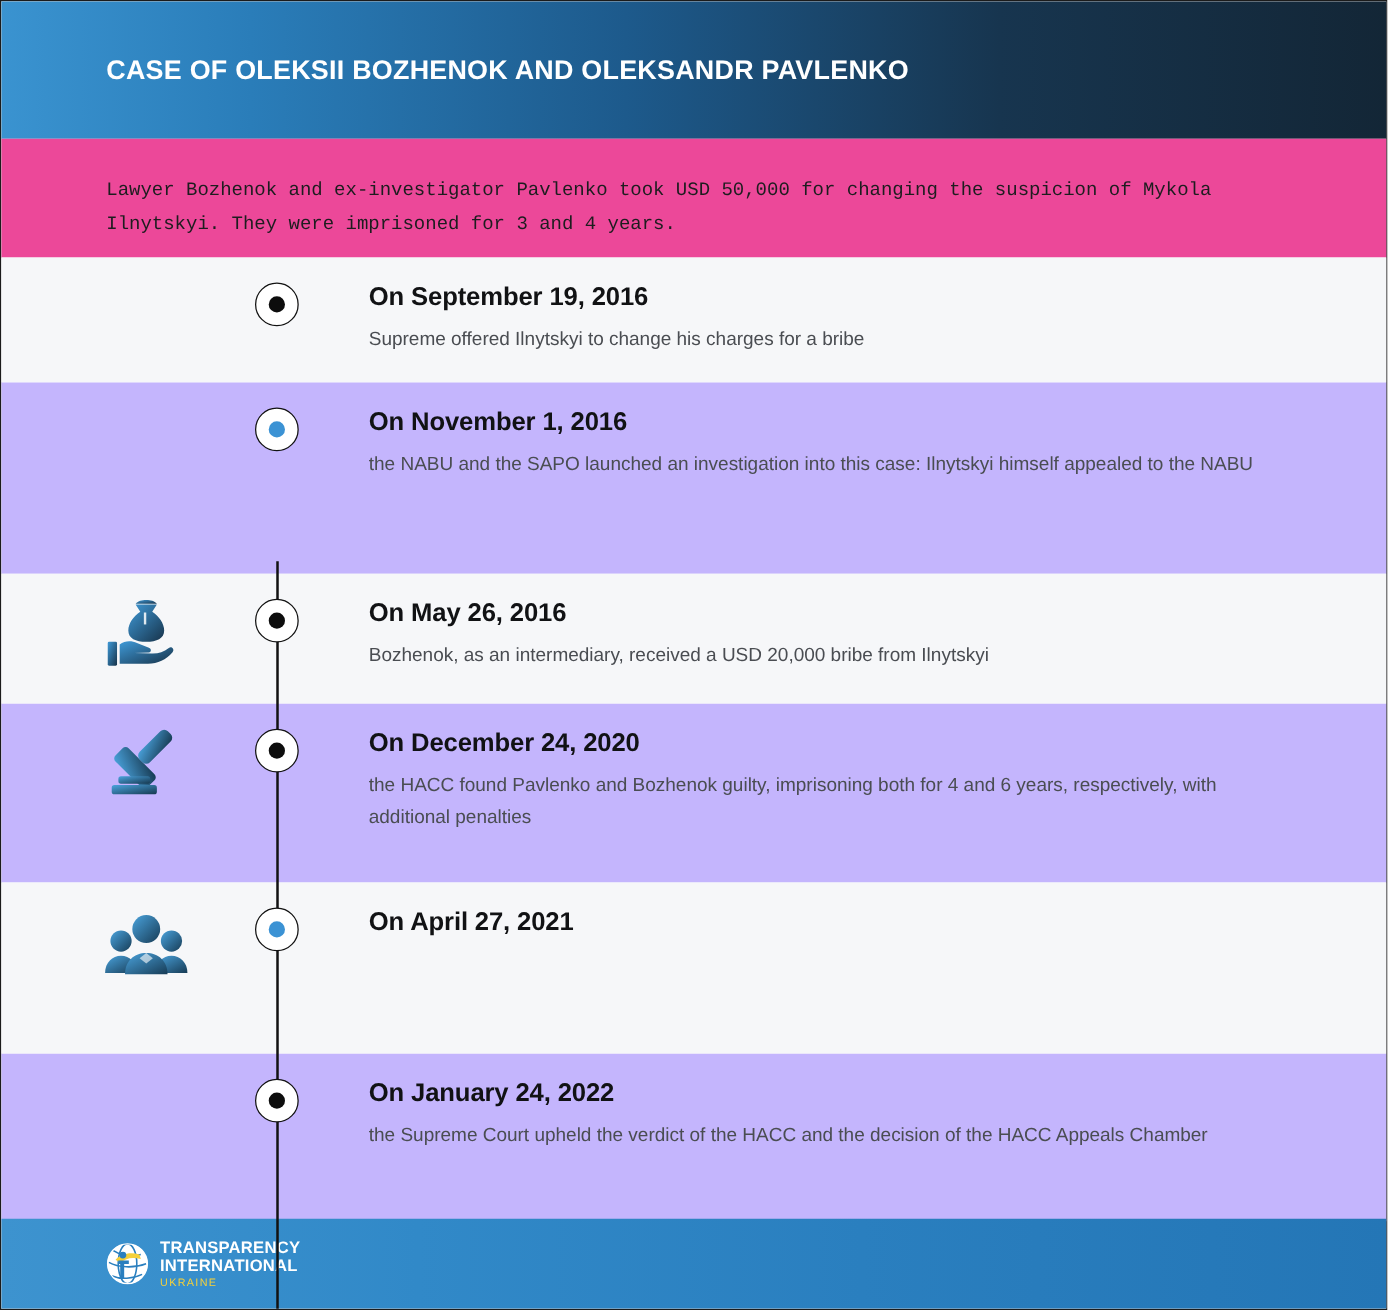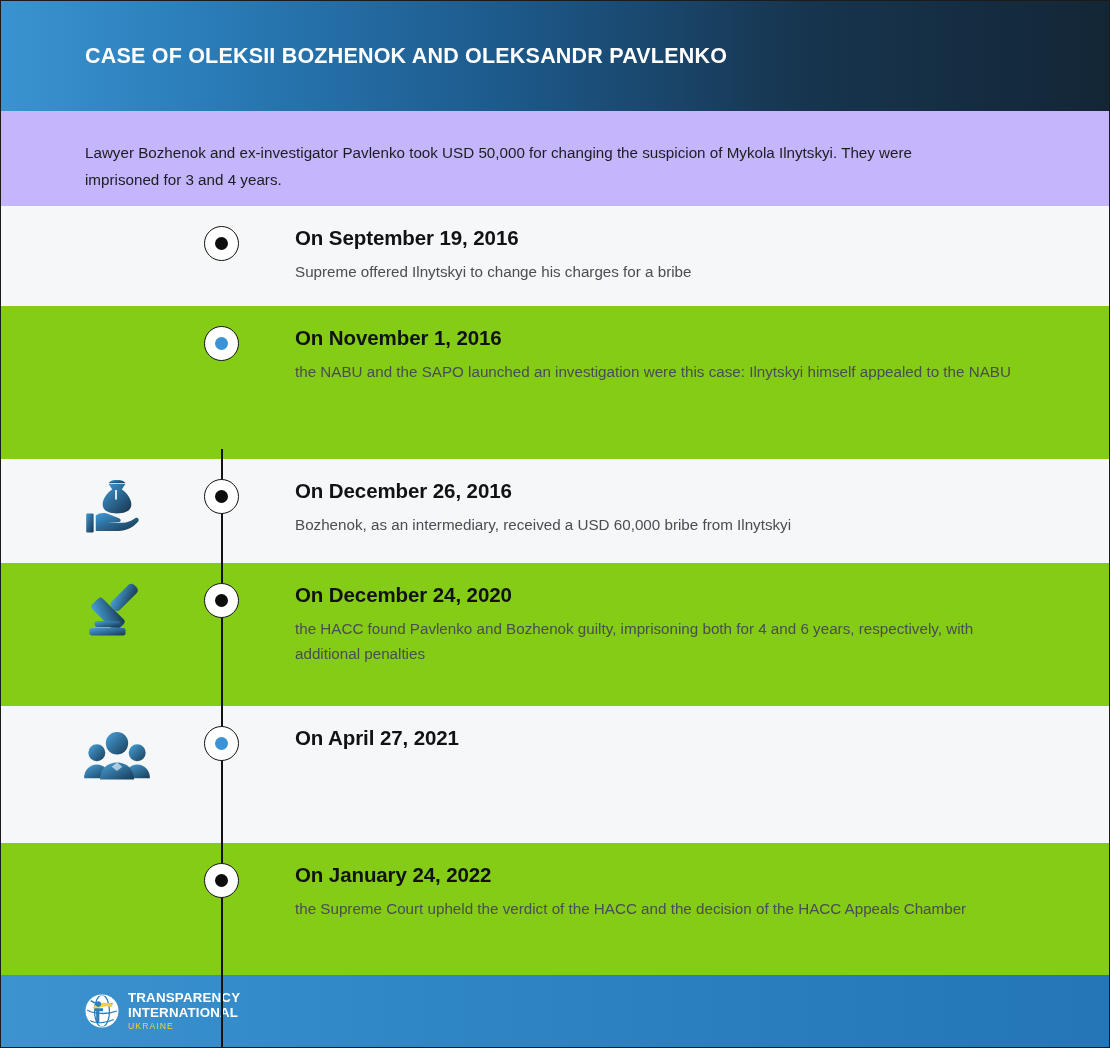--- a/index.html
+++ b/index.html
@@ -44,21 +44,22 @@
     white-space: nowrap;
   }
 
   
   .intro-zone {
     position: absolute;
     left: 0;
     top: 110px;
     width: 1110px;
     height: 95px;
-    background: #c4b5fd;
+    background: #ec4899;
+    font-family: Liberation Mono, monospace;
   }
   .intro-text {
     position: absolute;
     left: 84px;
     top: 28px;
     width: 900px;
     font-size: 15.2px;
     line-height: 27px;
     color: #1d1d1f;
   }
@@ -69,21 +70,21 @@
     left: 0;
     top: 205px;
     width: 1000px;
   }
   .row {
     position: relative;
     width: 1110px;
     box-sizing: border-box;
   }
   .row.alt { background: #f6f7f9; }
-  .row.plain { background: #84cc16; }
+  .row.plain { background: #c4b5fd; }
 
   
   .spine {
     position: absolute;
     left: 220px;
     top: 243px;
     width: 1.6px;
     height: 638px;
     background: #121212;
     z-index: 1;
@@ -204,43 +205,43 @@
             <p class="row-date">On September 19, 2016</p>
             <p class="row-desc">Supreme offered Ilnytskyi to change his charges for a bribe</p>
           </div>
         </div>
         <div class="row plain" style="height: 153px;">
           <div class="marker" style="top:20px">
             <span class="dot blue"></span>
           </div>
           <div class="row-body" style="top:20px">
             <p class="row-date">On November 1, 2016</p>
-            <p class="row-desc">the NABU and the SAPO launched an investigation were this case: Ilnytskyi himself appealed to the NABU</p>
+            <p class="row-desc">the NABU and the SAPO launched an investigation into this case: Ilnytskyi himself appealed to the NABU</p>
           </div>
         </div>
         <div class="row alt" style="height: 104px;">
           <div class="row-icon" style="top:14px"><svg viewBox="0 0 64 64" width="68" height="68">
               <defs>
                 <linearGradient id="gA" x1="0" y1="0" x2="1" y2="1">
                   <stop offset="0" stop-color="#3f9ad8"></stop>
                   <stop offset="1" stop-color="#17334a"></stop>
                 </linearGradient>
               </defs>
               <path d="M24 10h16l-3.5 5.5c5 3 9 9 9 14 0 6-5.5 8.5-13.5 8.5S18.5 35.5 18.5 29.5c0-5 4-11 9-14z" fill="url(#gA)"></path>
               <rect x="30.2" y="16" width="1.8" height="9" fill="#ffffff" opacity="0.85"></rect>
               <path d="M24 9.5c2-2.5 4.5-3 8-3s6 .5 8 3z" fill="url(#gA)"></path>
               <rect x="3" y="38" width="7" height="18" rx="1" fill="url(#gA)"></rect>
               <path d="M12 40c4-3 9-3 13-1l9 3.5c2 .8 2 3.2 0 3.6l-11 .4 13 .4c5 .2 9-1.2 13-4.2 2.2-1.6 4.6 1.2 2.8 3.2-5 5.6-11 8.6-18.5 8.6H12z" fill="url(#gA)"></path>
             </svg></div>
           <div class="marker" style="top:20px">
             <span class="dot dark"></span>
           </div>
           <div class="row-body" style="top:20px">
-            <p class="row-date">On December 26, 2016</p>
-            <p class="row-desc">Bozhenok, as an intermediary, received a USD 60,000 bribe from Ilnytskyi</p>
+            <p class="row-date">On May 26, 2016</p>
+            <p class="row-desc">Bozhenok, as an intermediary, received a USD 20,000 bribe from Ilnytskyi</p>
           </div>
         </div>
         <div class="row plain" style="height: 143px;">
           <div class="row-icon" style="top:14px"><svg viewBox="0 0 64 64" width="68" height="68">
               <defs>
                 <linearGradient id="gB" x1="0" y1="0" x2="1" y2="1">
                   <stop offset="0" stop-color="#4aa3dd"></stop>
                   <stop offset="1" stop-color="#16384f"></stop>
                 </linearGradient>
               </defs>

